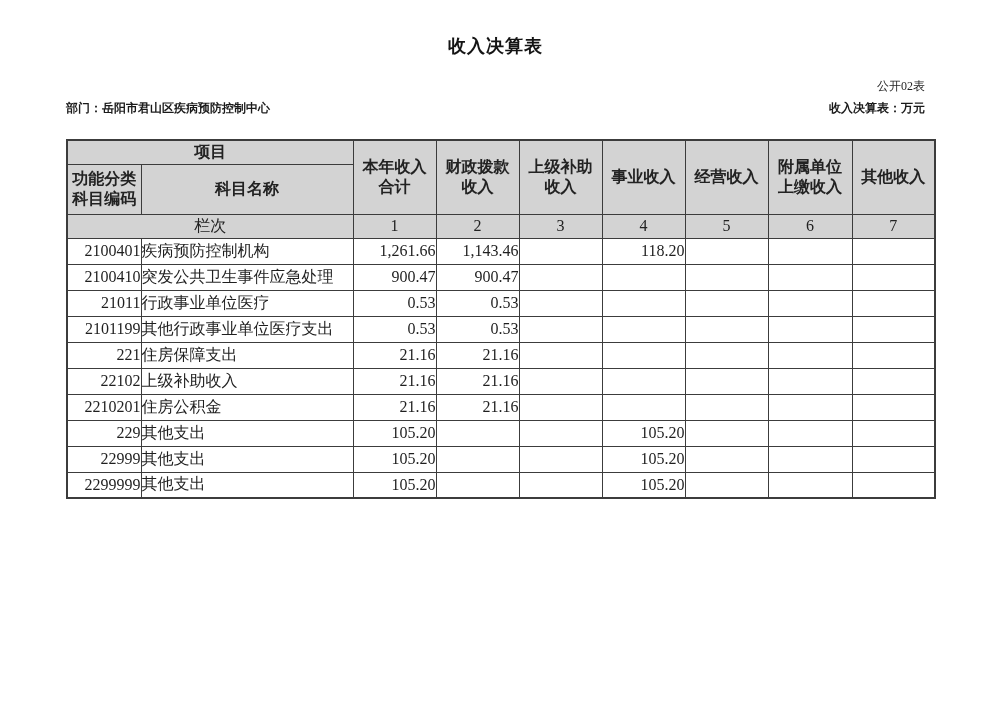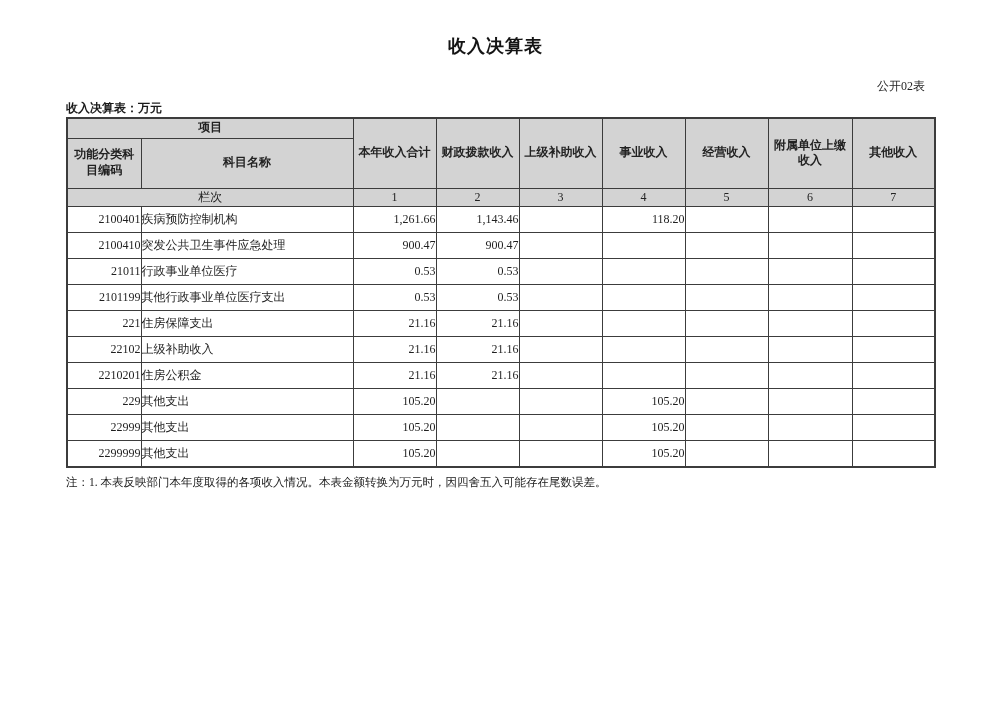--- a/index.html
+++ b/index.html
@@ -39,26 +39,26 @@
   .meta-row {
     margin-top: 5px;
     display: flex;
     justify-content: space-between;
     align-items: flex-end;
     font-size: 12px;
     font-weight: bold;
     color: #1a1a1a;
   }
   table.income {
-    margin-top: 0;
+    margin-top: 22px;
     border-collapse: collapse;
     table-layout: fixed;
     width: 868px;
     border: 2px solid #3c3c3c;
-    font-size: 12px;
+    font-size: 16px;
   }
   table.income th, table.income td {
     border: 1px solid #3c3c3c;
     padding: 0;
     overflow: hidden;
     box-sizing: border-box;
   }
   table.income th {
     background: #d3d3d3;
     font-weight: bold;
@@ -90,20 +90,21 @@
 <div class="page">
   <div class="content">
 
     <h1 class="title">收入决算表</h1>
 
     <div class="table-code-row">
       <span>公开02表</span>
     </div>
 
     <div class="meta-row">
+      <span>部门：岳阳市君山区疾病预防控制中心</span>
       <span>收入决算表：万元</span>
     </div>
 
     <table class="income">
       <colgroup>
         <col style="width:74px">
         <col style="width:212px">
         <col style="width:83px">
         <col style="width:83px">
         <col style="width:83px">
@@ -246,19 +247,16 @@
             <td class="num"></td>
             <td class="num">105.20</td>
             <td class="num"></td>
             <td class="num"></td>
             <td class="num"></td>
           </tr>
         </tbody>
     </table>
 
     <div class="notes">
-      <div class="note-line">
-        <span>注：</span><span>1. 本表反映部门本年度取得的各项收入情况。本表金额转换为万元时，因四舍五入可能存在尾数误差。</span>
-      </div>
     </div>
 
   </div>
 </div>
 
 </body></html>

